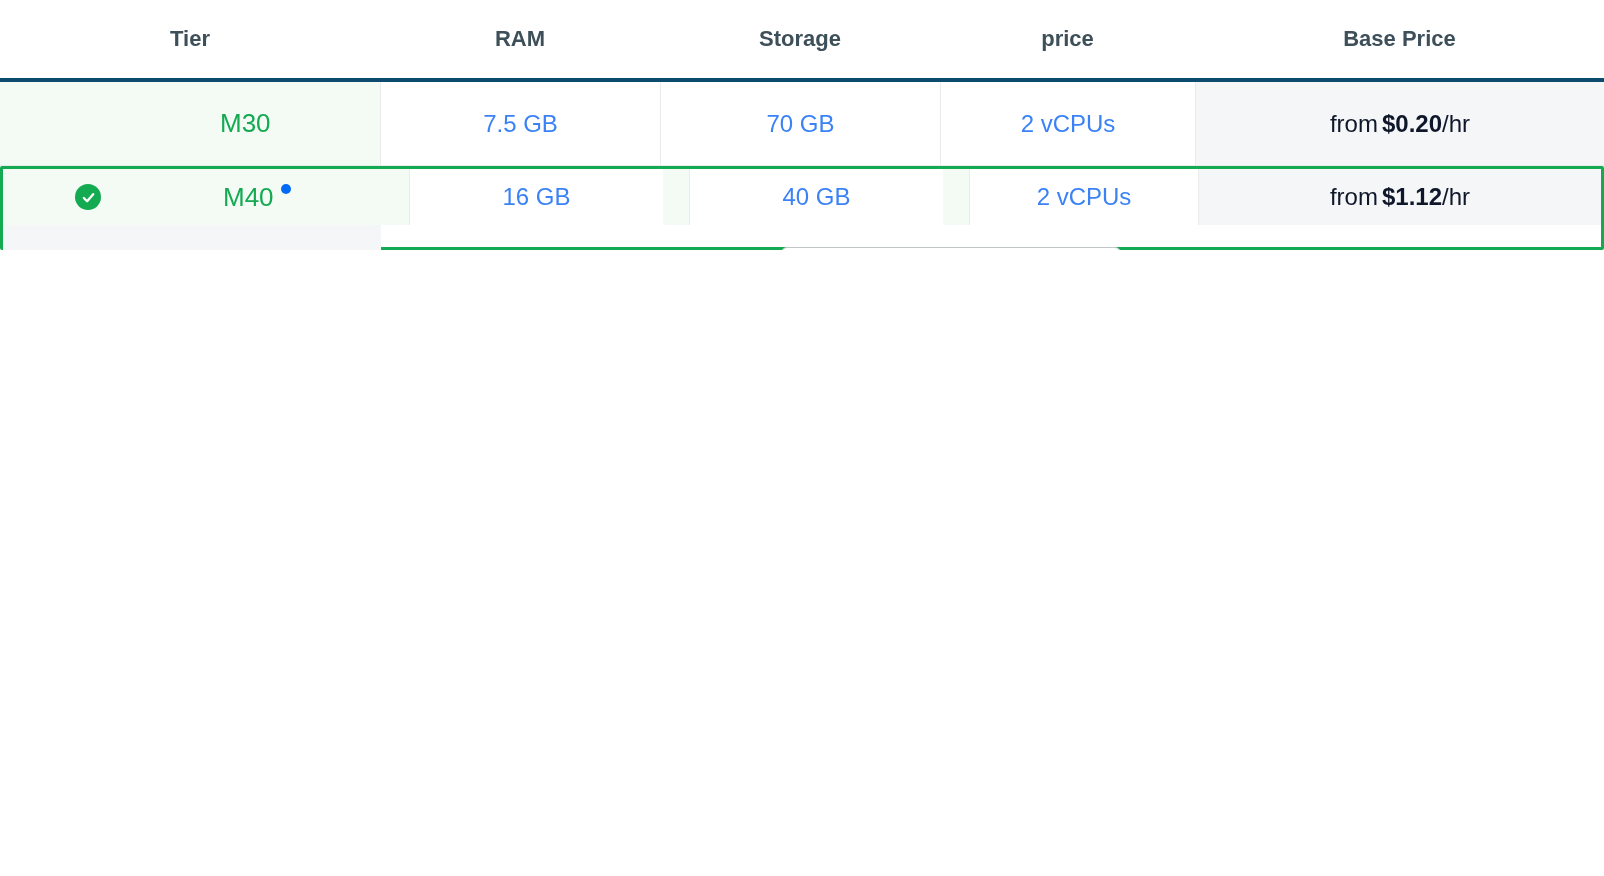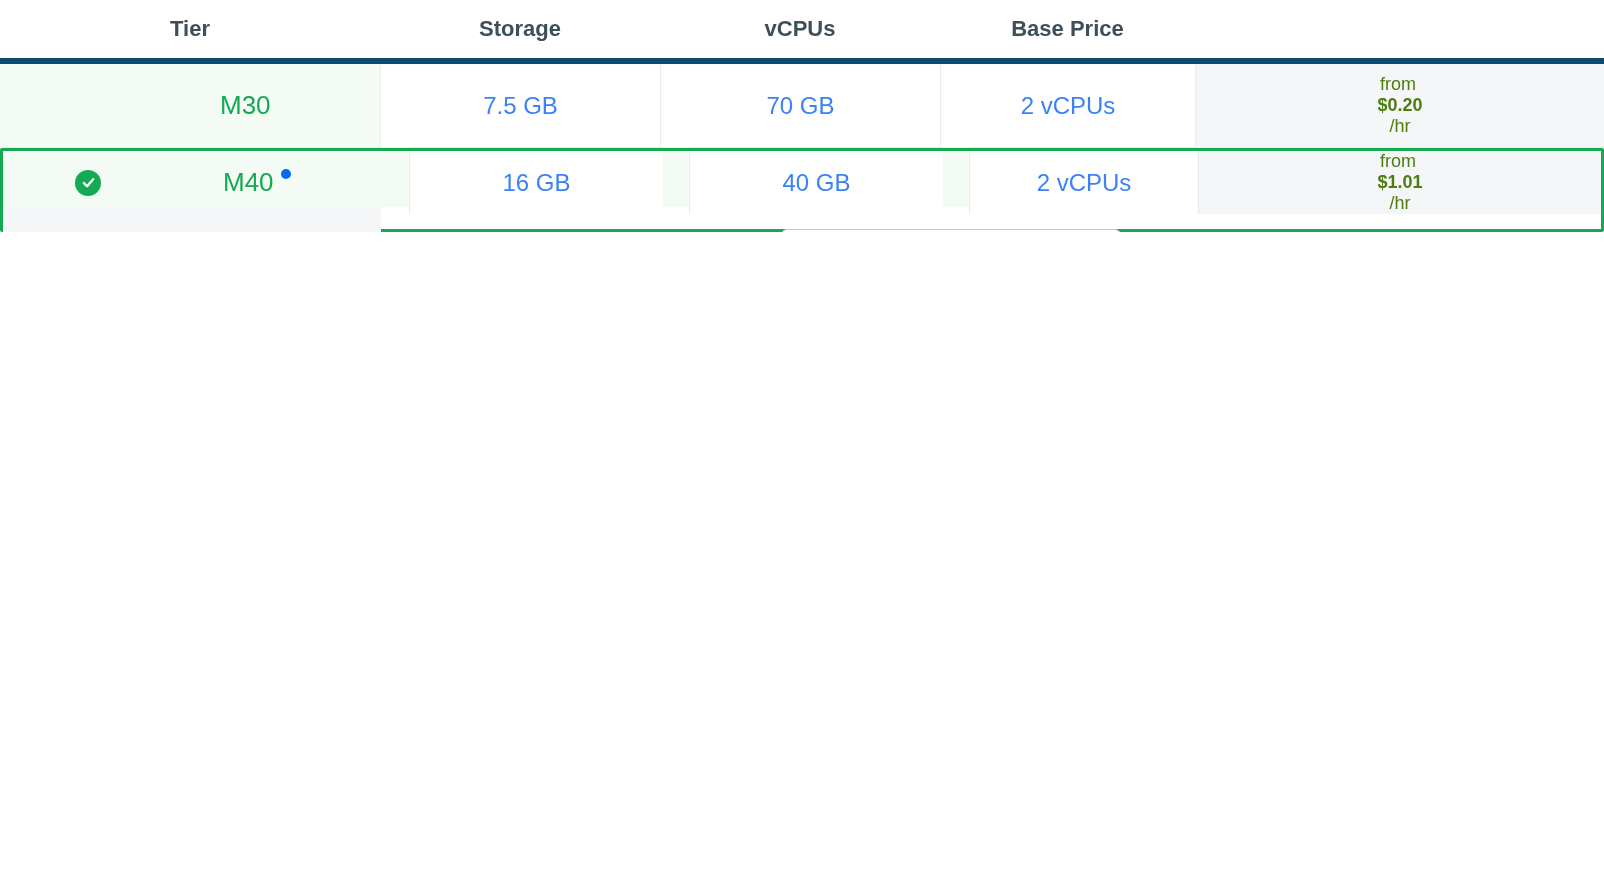--- a/index.html
+++ b/index.html
@@ -16,22 +16,22 @@
   }
 
   
   .row {
     display: grid;
     grid-template-columns: 380px 280px 280px 255px 1fr;
     align-items: center;
   }
 
   .header-row {
-    height: 64px;
-    border-bottom: 6px solid #0c4a6e;
+    height: 82px;
+    border-bottom: 4px solid #0c4a6e;
     background: #fff;
   }
   .header-row .cell {
     font-weight: 600;
     color: #3d4f58;
     text-align: center;
     font-size: 22px;
   }
 
   .cell {
@@ -112,21 +112,21 @@
     width: 10px; height: 10px;
     background: #016bf8;
     border-radius: 50%;
     display: inline-block;
     position: relative;
     top: 2px;
     margin-left: 3px;
   }
 
   .data-cell { font-size: 24px; color:#3b82f6; }
-  .price-cell { font-size: 18px; color:#4d7c0f;flex-direction:column; }
+  .price-cell { font-size: 24px; color:#0f172a; }
   .price-cell .from { margin-right: 4px; }
   .price-cell .price { font-weight: 700; }
   .price-cell .per { font-weight: 400; text-align: center; }
 
   
   .details {
     display: grid;
     grid-template-columns: 378px 1fr;
   }
   .detail-label {
@@ -300,22 +300,23 @@
 
   .selected-inner-top.row { height: 56px; }
 </style>
 </head>
 <body>
 
 <div class="table-wrap">
 
   <div class="row header-row">
     <div class="cell">Tier</div>
+    <div class="cell">RAM</div>
     <div class="cell">Storage</div>
-    <div class="cell">vCPUs</div>
+    <div class="cell">price</div>
     <div class="cell">Base Price</div>
   </div>
 
   <div class="row tier-row first">
     <div class="cell tier-cell">
       <span class="check-placeholder"></span>
       <span class="tier-name">M30</span>
     </div>
     <div class="cell data-cell">7.5 GB</div>
     <div class="cell data-cell">70 GB</div>
@@ -339,21 +340,21 @@
         <span class="tier-name">
           <span>M40</span>
           <span class="blue-dot"></span>
         </span>
       </div>
       <div class="cell data-cell">16 GB</div>
       <div class="cell data-cell">40 GB</div>
       <div class="cell data-cell">2 vCPUs</div>
       <div class="cell price-cell">
         <span class="from">from </span>
-        <span class="price">$1.01</span>
+        <span class="price">$1.12</span>
         <span class="per">/hr</span>
       </div>
     </div>
 
     <div class="details">
 
       <div class="detail-label">Class</div>
       <div class="detail-content class-c">
         <div class="seg-btn active">Low-CPU</div>
         <div class="seg-btn">General</div>

